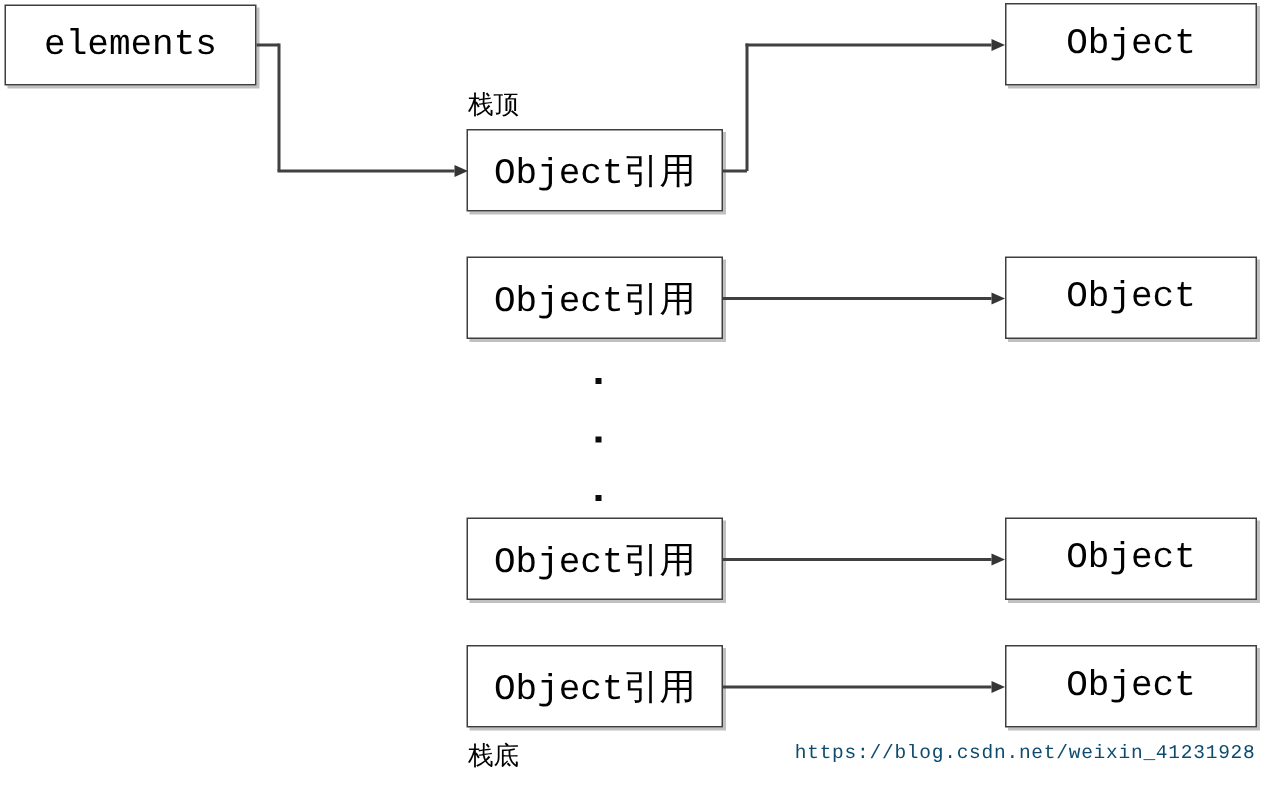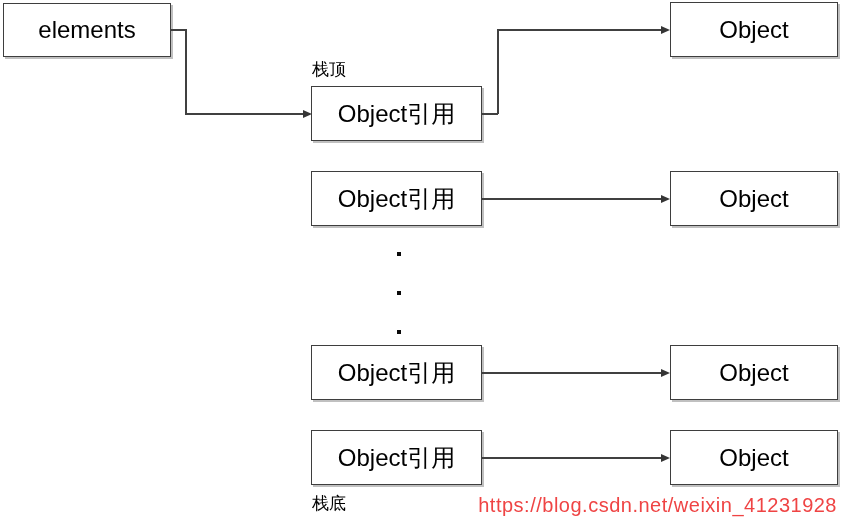--- a/index.html
+++ b/index.html
@@ -5,21 +5,21 @@
   html, body {
     margin: 0;
     padding: 0;
     background: #ffffff;
   }
   .canvas {
     position: relative;
     width: 841px;
     height: 523px;
     background: #ffffff;
-    font-family: Liberation Sans, sans-serif;
+    font-family: Liberation Mono, monospace;
     overflow: hidden;
   }
   .box {
     position: absolute;
     background: #ffffff;
     border: 1.5px solid #3e3e3e;
     box-shadow: 2px 2px 0 rgba(140,140,140,0.55);
     display: flex;
     align-items: center;
     justify-content: center;
@@ -93,23 +93,23 @@
     background: #0a0a0a;
   }
   .dot-1 { left: 397px; top: 252px; }
   .dot-2 { left: 397px; top: 291px; }
   .dot-3 { left: 397px; top: 330px; }
 
   .watermark {
     position: absolute;
     right: 4px;
     top: 494px;
-    font-size: 20px;
+    font-size: 13px;
     letter-spacing: 0.5px;
-    color: #ef4444;
+    color: #0c4a6e;
     white-space: nowrap;
   }
 </style>
 </head>
 <body>
 
 <div class="canvas">
 
   <div class="box box-elements">
     <span>elements</span>

